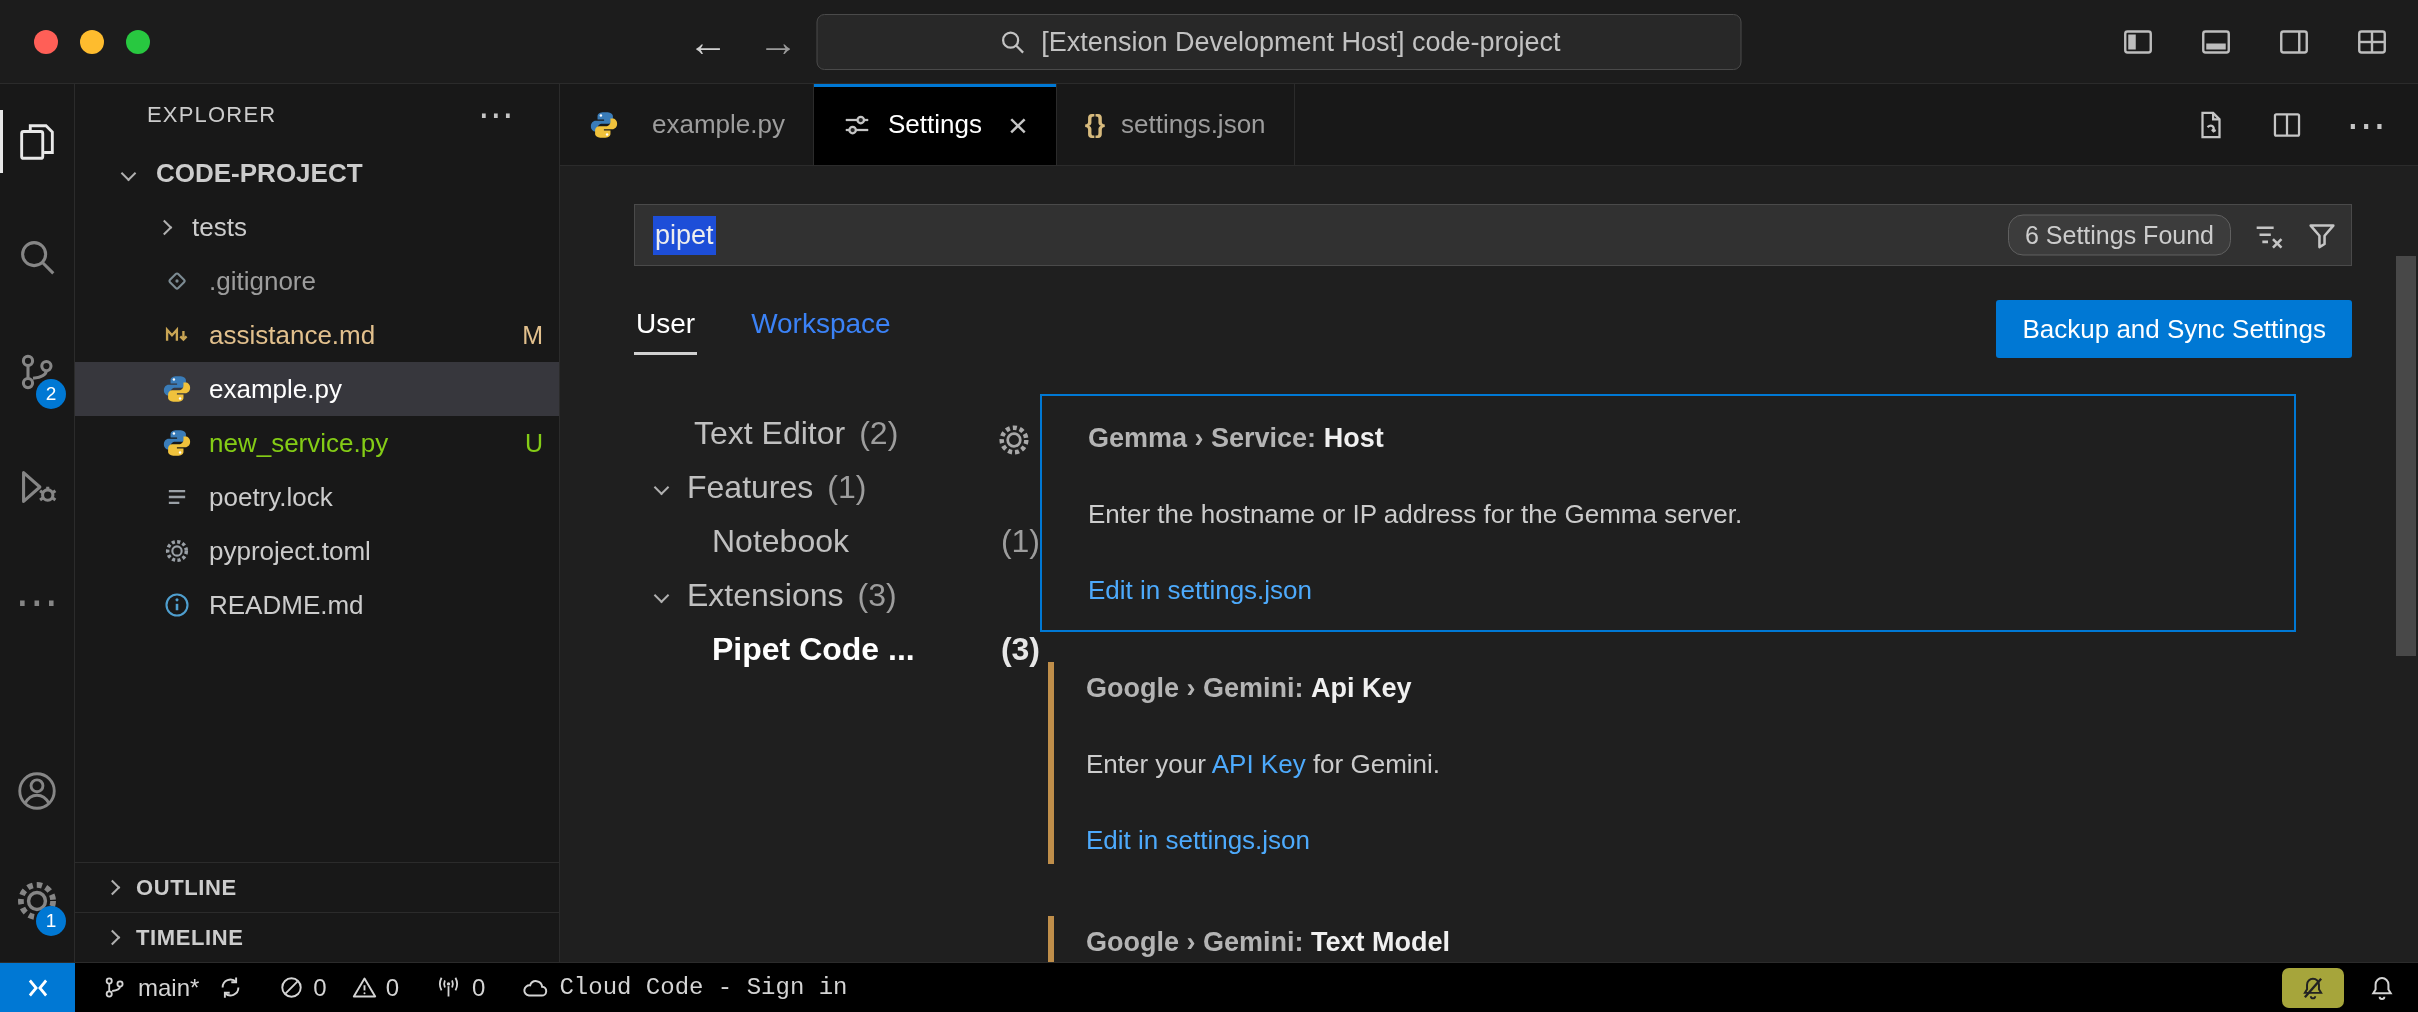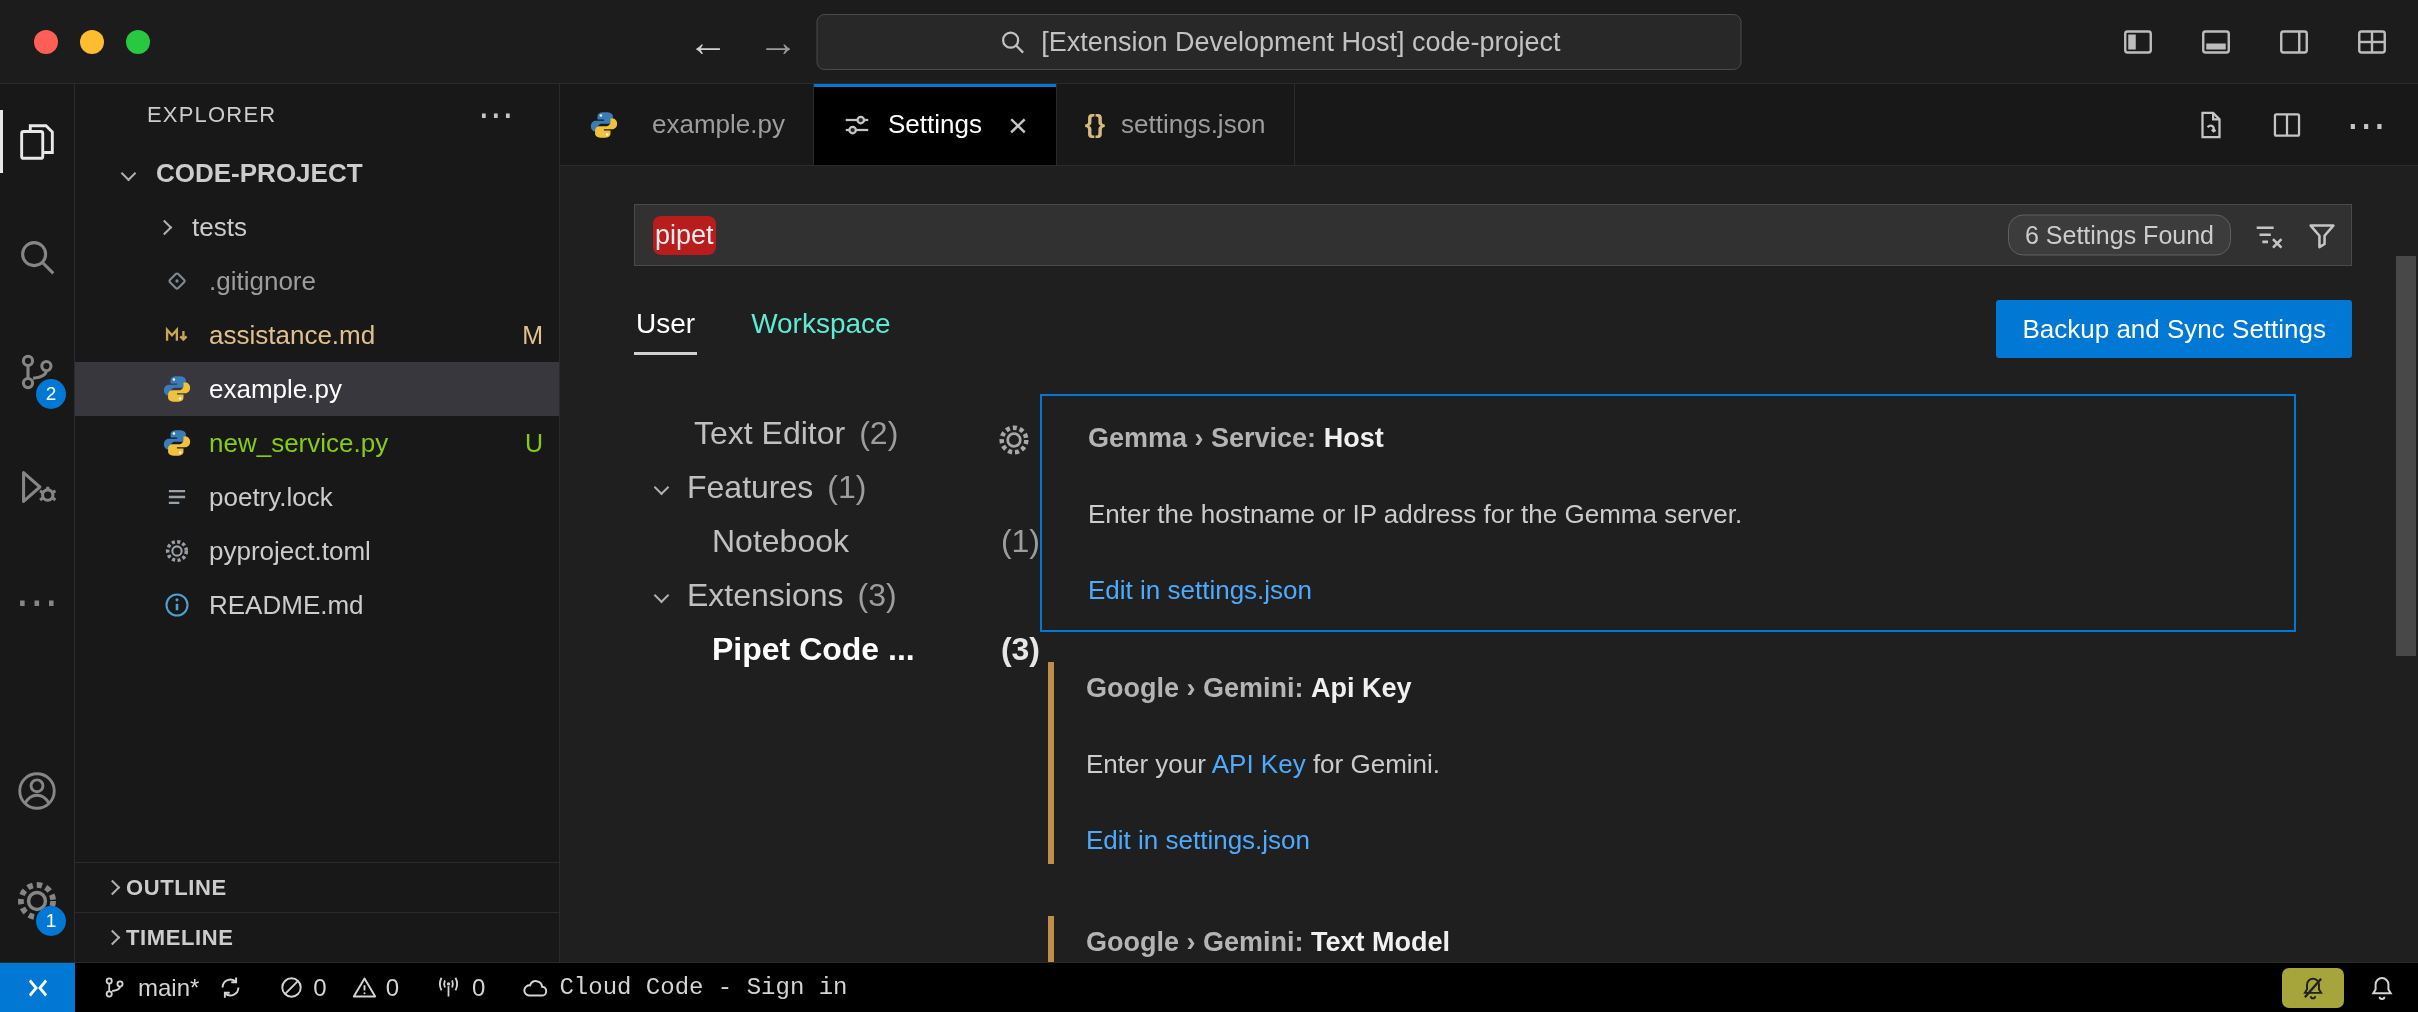--- a/index.html
+++ b/index.html
@@ -53,43 +53,43 @@
   .folder-row { padding-left:84px; }
   .file-row { padding-left:86px; }
   .ficon { width:32px; height:32px; margin-right:16px; flex:none; display:flex; align-items:center; justify-content:center; font-size:26px; }
   .badge-git { margin-left:auto; font-size:25px; }
   .row.selected { background:#37373d; color:#ffffff; }
   .name-modified { color:#e2c08d; }
   .name-untracked { color:#84cc16; }
   .name-dim { color:#9d9d9d; }
   .sections { flex:none; }
   .section-row { height:50px; border-top:1px solid #2b2b2b; display:flex; align-items:center; padding-left:32px;
-                 font-size:22px; font-weight:700; letter-spacing:.6px; color:#cccccc; gap:8px; }
+                 font-size:22px; font-weight:700; letter-spacing:.6px; color:#cccccc; gap:18px; }
 
   
   .editor { flex:1; display:flex; flex-direction:column; background:#1f1f1f; min-width:0; }
   .tabstrip { height:82px; background:#181818; display:flex; align-items:stretch; border-bottom:1px solid #2b2b2b; flex:none; }
   .tab { display:flex; align-items:center; gap:16px; padding:0 28px; font-size:26px; color:#9d9d9d; border-right:1px solid #2b2b2b; position:relative; }
   .tab.active { background:#000000; color:#ffffff; }
   .tab.active::before { content:""; position:absolute; top:0; left:0; right:0; height:3px; background:#0078d4; }
   .tab-close { font-size:34px; color:#c5c5c5; margin-left:10px; line-height:1; }
   .braces { color:#d7ba7d; font-size:26px; font-weight:700; }
   .tab-actions { margin-left:auto; display:flex; align-items:center; gap:42px; padding-right:32px; color:#c5c5c5; }
   .ta-more { font-size:40px; line-height:20px; }
 
   
   .settings { flex:1; position:relative; padding:0 66px 0 74px; overflow:hidden; }
   .search-box { margin-top:38px; height:62px; background:#313131; border:1px solid #4a4a4a; position:relative;
                 display:flex; align-items:center; padding:0 300px 0 18px; font-size:27px; color:#eeeeee; }
-  .sel-text { background:#b91c1c; padding:4px 2px;border-radius:8px; }
+  .sel-text { background:#1d4ed8; padding:4px 2px; }
   .search-trailing { position:absolute; right:12px; top:50%; transform:translateY(-50%); display:flex; align-items:center; gap:20px; color:#c5c5c5; }
   .results-badge { background:#3c3c3c; border:1px solid #606060; border-radius:15px; padding:5px 16px; font-size:25px; color:#cccccc; white-space:nowrap; }
 
   .scope-row { margin-top:34px; height:64px; display:flex; align-items:flex-start; position:relative; flex:none; }
-  .scope-tab { font-size:28px; color:#5eead4; margin-right:52px; padding:8px 2px 12px; }
+  .scope-tab { font-size:28px; color:#3b82f6; margin-right:52px; padding:8px 2px 12px; }
   .scope-tab.active { color:#ffffff; border-bottom:3px solid #d0d0d0; }
   .sync-btn { position:absolute; right:0; top:0; height:58px; background:#0078d4; color:#ffffff; font-size:26px;
               display:flex; align-items:center; padding:0 26px; border-radius:3px; }
 
   .body-row { display:flex; margin-top:30px; }
   .toc { width:406px; flex:none; padding-top:12px; font-size:32px; color:#c0c0c0; }
   .toc-row { height:54px; display:flex; align-items:center; }
   .toc-row .count { margin-left:14px; color:#9d9d9d; }
   .toc-row .tchev { margin-right:20px; }
   .ti-a { padding-left:60px; }

